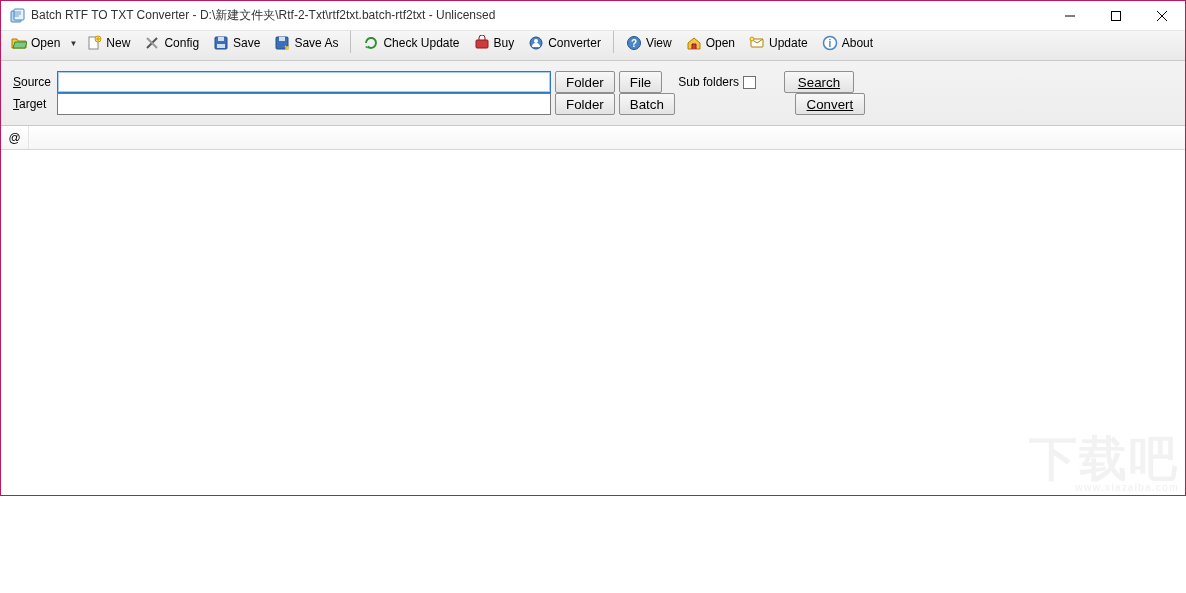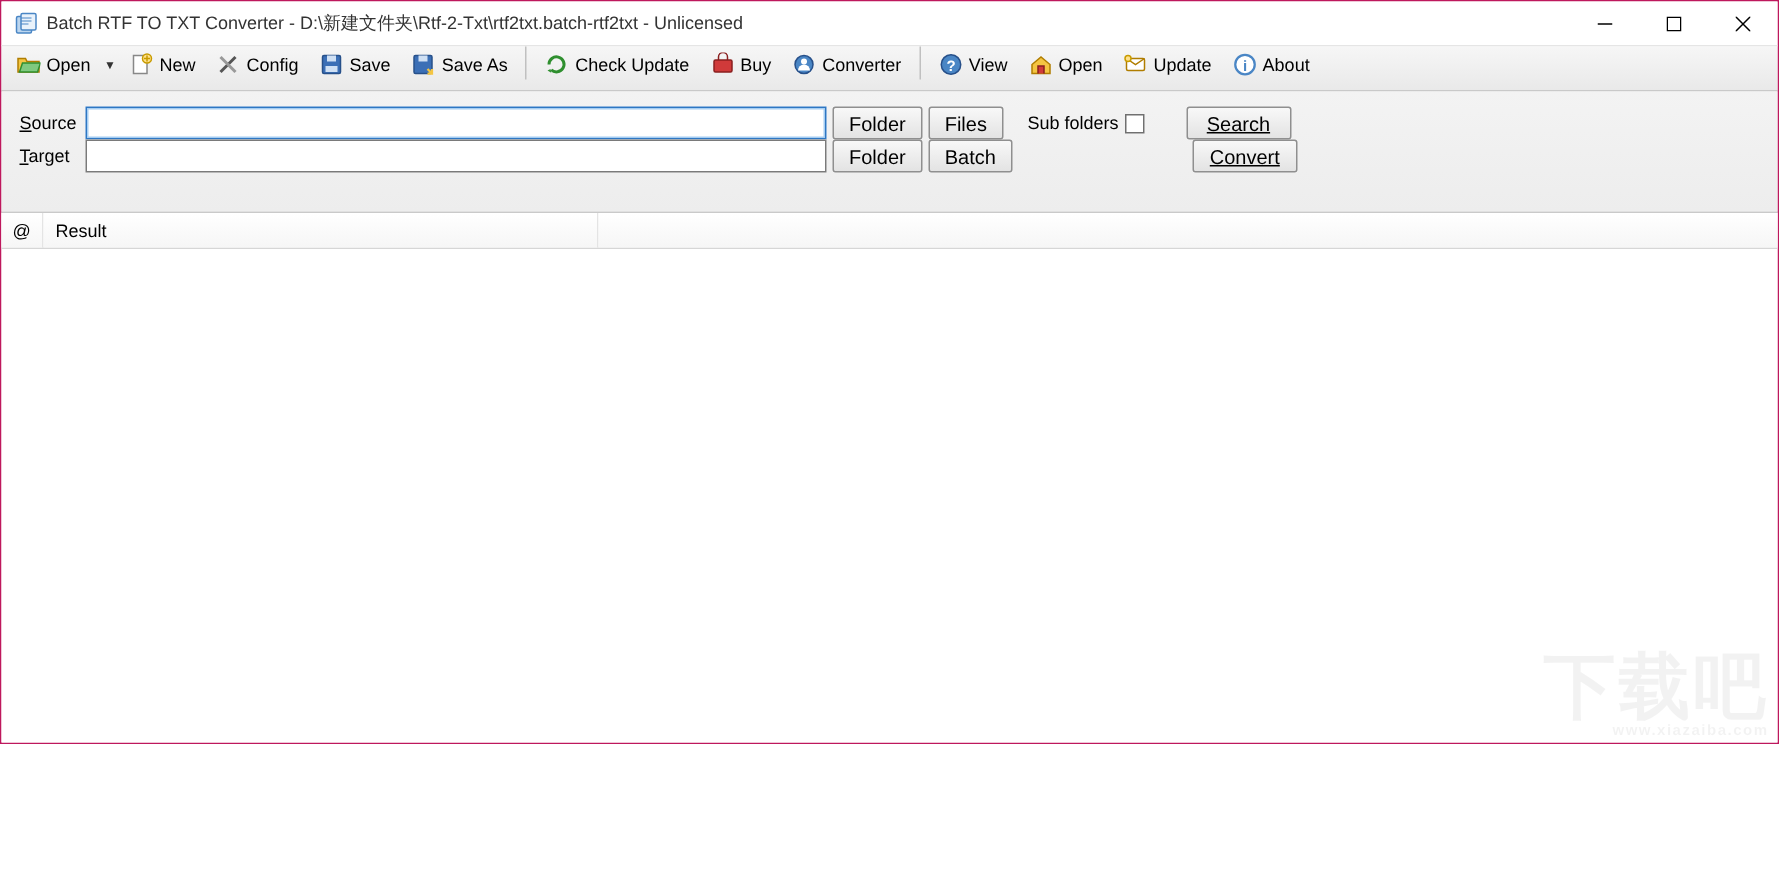--- a/index.html
+++ b/index.html
@@ -70,21 +70,21 @@
 
   
   .form-area {
     background: linear-gradient(#f3f3f3, #ededed);
     border-bottom: 1px solid #c9c9c9;
     padding: 10px 12px 10px 12px;
   }
   .row {
     display: flex; align-items: center; gap: 4px; 
   }
-  .row:last-child { margin-bottom: 16px; }
+  .row:last-child { margin-bottom: 0; }
   .lbl {
     width: 40px; color: #000;
   }
   .lbl .ul { text-decoration: underline; }
   .txt {
     height: 22px;
     border: 1px solid #7a7a7a;
     background: #ffffff;
     padding: 0 4px;
   }
@@ -306,41 +306,40 @@
       </span>
       <span>About</span>
     </div>
   </div>
 
   <div class="form-area">
     <div class="row">
       <span class="lbl"><span class="ul">S</span><span>ource</span></span>
       <input class="txt source focus" type="text" value="" style="">
       <button class="btn">Folder</button>
-      <button class="btn">Files</button>
+      <button class="btn">File</button>
       <span class="gap8"></span>
       <span>Sub folders</span>
       <span class="chk"></span>
       <span class="gap8"></span>
         <span class="gap8"></span>
       <button class="btn wide">Search</button>
     </div>
     <div class="row">
       <span class="lbl"><span class="ul">T</span><span>arget</span></span>
       <input class="txt target" type="text" value="" style="">
       <button class="btn">Folder</button>
       <button class="btn">Batch</button>
       <span style="width:112px"></span>
       <button class="btn wide">Convert</button>
     </div>
   </div>
 
   <div class="tbl-head">
     <div class="th c1">@</div>
-    <div class="th c3">Result</div>
     <div class="th c4"></div>
   </div>
 
   <div class="tbl-body"></div>
 
   <div class="watermark">
     <span>下载吧</span>
     <small>www.xiazaiba.com</small>
   </div>
 

